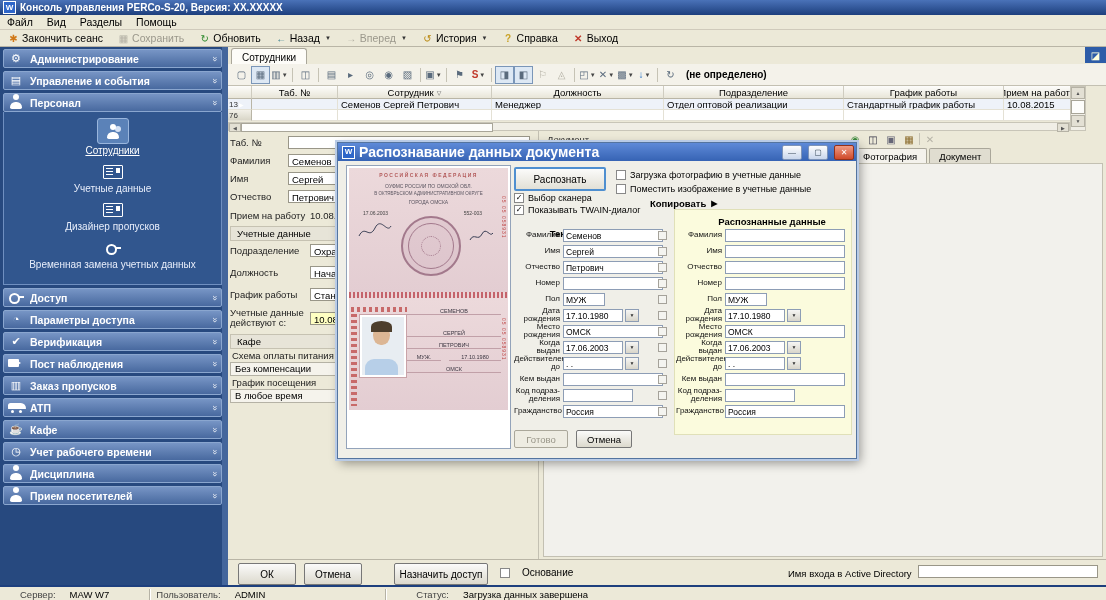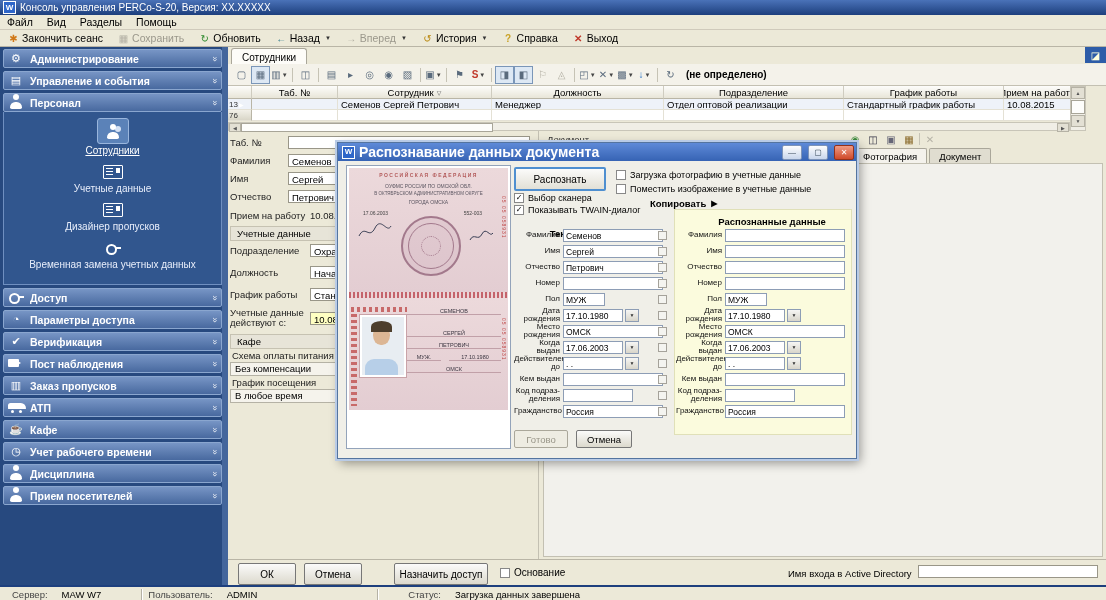--- a/index.html
+++ b/index.html
@@ -3,21 +3,21 @@
 <meta charset="utf-8">
 <style>
   html,body{margin:0;padding:0}
   body{width:1106px;height:600px;position:relative;overflow:hidden;
        font-family:"Liberation Sans",sans-serif;font-size:11px;background:#ece9d8;color:#000}
   
   .titlebar{position:absolute;left:0;top:0;width:1106px;height:15px;
     background:linear-gradient(#4a72b8,#1d3f7d);color:#fff;display:flex;align-items:center;gap:4px;padding-left:3px;box-sizing:border-box}
   .app-ico{width:11px;height:11px;background:#2e66c9;border:1px solid #fff;color:#fff;font-size:8px;font-weight:bold;
     display:flex;align-items:center;justify-content:center;line-height:1}
-  .titlebar .t{font-size:10px;font-weight:normal;white-space:nowrap}
+  .titlebar .t{font-size:10px;font-weight:bold;white-space:nowrap}
   .menubar{position:absolute;left:0;top:15px;width:1106px;height:14px;background:#ece9d8;border-bottom:1px solid #cfcabb;
     display:flex;align-items:center}
   .menubar span{padding:4px 7px;font-size:10.5px}
   .tb1{position:absolute;left:0;top:30px;width:1106px;height:17px;background:#ece9d8;border-bottom:1px solid #b9b5a6;
     display:flex;align-items:center;gap:2px;padding-left:3px;box-sizing:border-box}
   .tb1 .b{display:flex;align-items:center;gap:3px;padding:1px 7px 1px 4px;font-size:10.5px;border:1px solid transparent}
   .tb1 .b .ig{font-size:10px;width:11px;text-align:center}
   .tb1 .b .da{font-size:6px;color:#333;margin-left:2px}
   .tb1 .dis{color:#9b988c}
   .tb1 .dis .ig{color:#b3b0a4 !important}
@@ -479,31 +479,31 @@
       <div class="rtab on">Фотография</div>
       <div class="rtab">Документ</div>
     </div>
     <div class="rp-body"></div>
   </div>
 
   <div class="footer">
     <div class="wbtn" style="left:10px;width:56px">ОК</div>
     <div class="wbtn" style="left:76px;width:56px">Отмена</div>
     <div class="wbtn" style="left:166px;width:92px">Назначить доступ</div>
-    <div style="position:absolute;left:272px;top:7px;display:flex;align-items:center;gap:4px">
+    <div style="position:absolute;left:272px;top:7px;display:flex;align-items:center;gap:12px">
       <span class="cbx"></span>
       <span style="font-size:10px">Основание</span>
     </div>
     <span style="position:absolute;left:560px;top:8px;font-size:9.5px">Имя входа в Active Directory</span>
     <span class="tin" style="position:absolute;left:690px;top:5px;width:180px"></span>
   </div>
 </div>
 
 <div class="statusbar">
-  <span class="sb-lab" style="margin-left:12px">Сервер:</span>
+  <span class="sb-lab" style="margin-left:20px">Сервер:</span>
   <span style="margin-left:14px">MAW W7</span>
   <span class="sb-sep" style="margin-left:40px"></span>
   <span class="sb-lab">Пользователь:</span>
   <span style="margin-left:14px">ADMIN</span>
   <span class="sb-sep" style="margin-left:120px"></span>
   <span class="sb-lab" style="margin-left:24px">Статус:</span>
   <span style="margin-left:14px">Загрузка данных завершена</span>
 </div>
 
 <div class="dialog">

